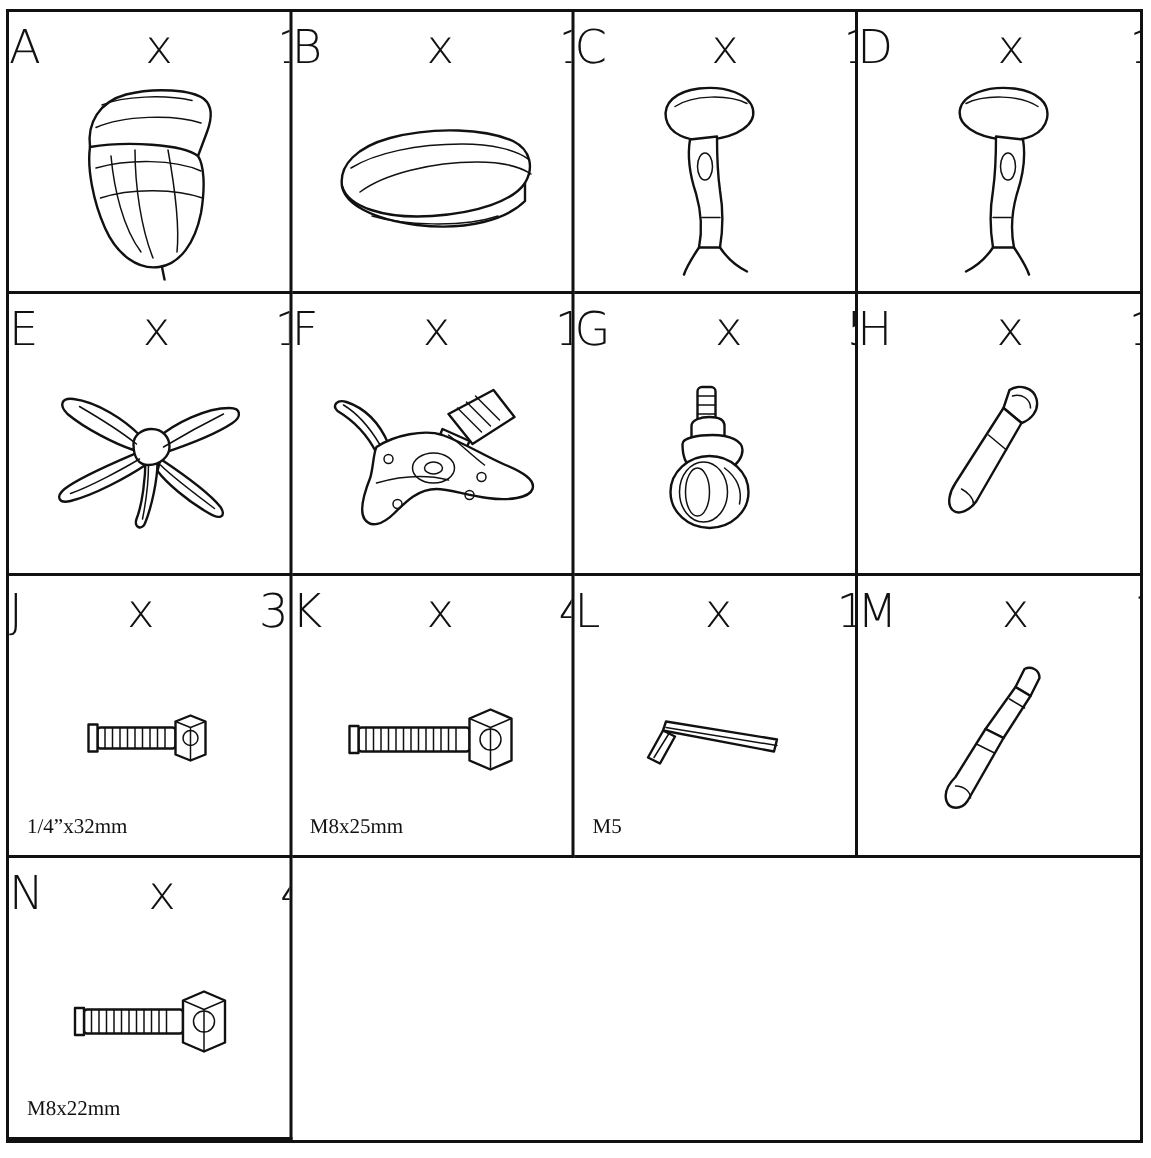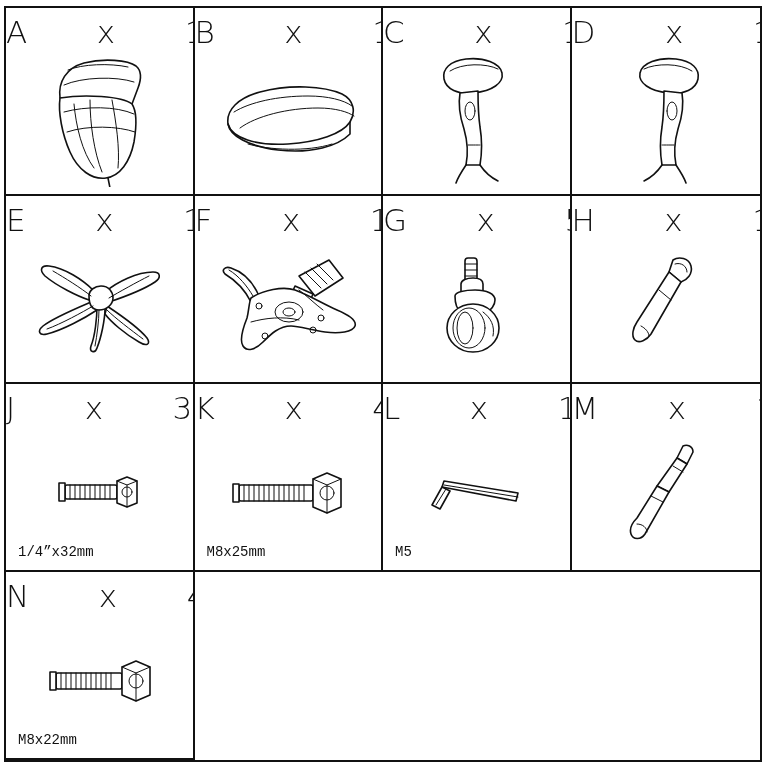--- a/index.html
+++ b/index.html
@@ -58,21 +58,21 @@
     font-weight: 300;
     font-family: "DejaVu Sans", sans-serif;
     color: #111111;
     white-space: pre;
   }
   .spec {
     position: absolute;
     left: 12px;
     bottom: 10px;
     font-size: 14px;
-    font-family: Liberation Mono, monospace;
+    font-family: Liberation Serif, serif;
     color: #111111;
   }
   .art {
     position: absolute;
     left: 0;
     right: 0;
     top: 44px;
     bottom: 8px;
     display: flex;
     align-items: center;

